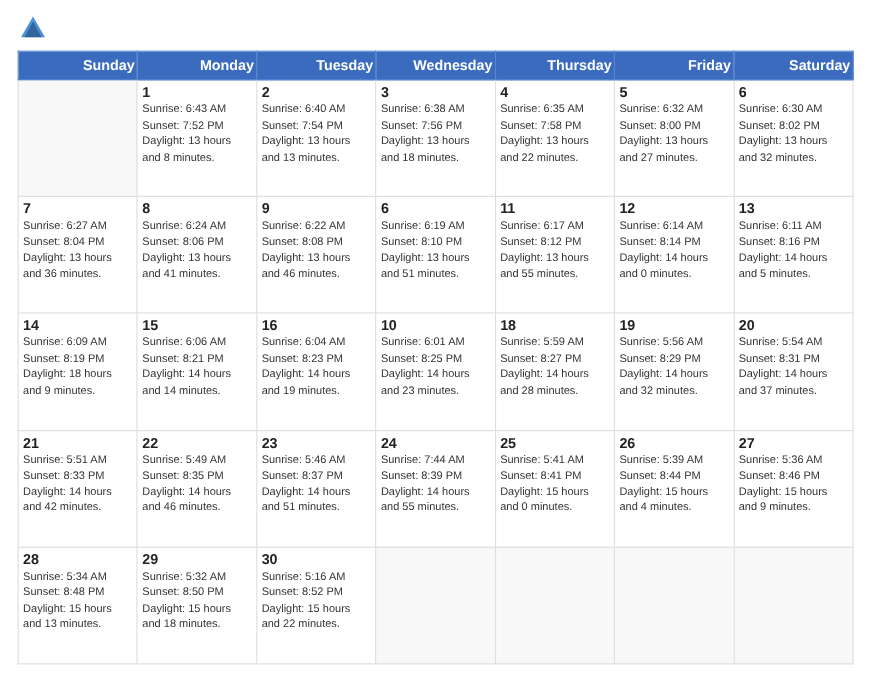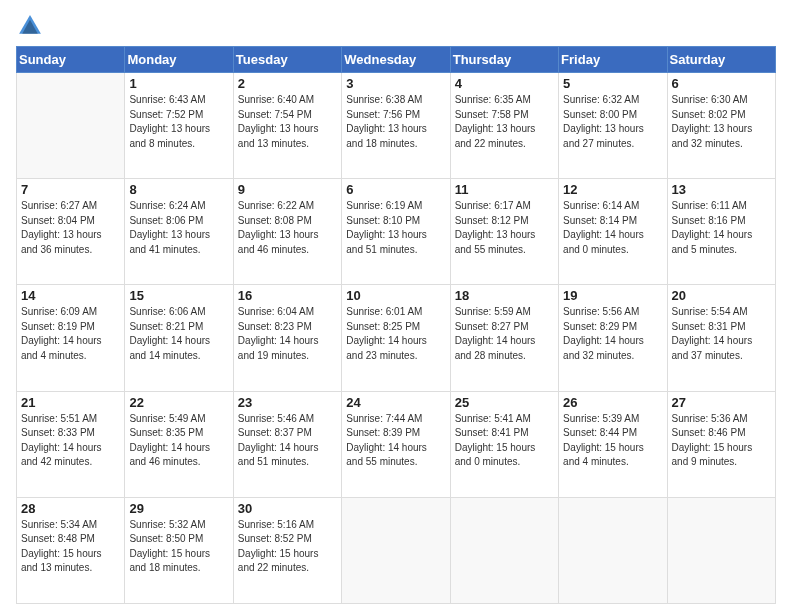--- a/index.html
+++ b/index.html
@@ -58,21 +58,21 @@
     .calendar {
       flex: 1;
       border: 1px solid #ccc;
       border-collapse: collapse;
       width: 100%;
       table-layout: fixed;
     }
     .calendar th {
       background: #3a6bbf;
       color: #fff;
-      text-align: left;
+      text-align: right;
       padding: 5px 2px;
       font-size: 13px;
       border: 1px solid #5588cc;
       font-weight: bold;
     }
     .calendar td {
       vertical-align: top;
       border: 1px solid #ddd;
       padding: 3px 4px;
       font-size: 9.5px;
@@ -240,21 +240,21 @@
           <span>Daylight: 14 hours and 5 minutes.</span>
         </div>
       </td>
         </tr>
         <tr>
           <td>
         <span class="day-num">14</span>
         <div class="day-info">
           <span>Sunrise: 6:09 AM</span><br>
           <span>Sunset: 8:19 PM</span><br>
-          <span>Daylight: 14 hours and 4 minutes.</span>
+          <span>Daylight: 18 hours and 9 minutes.</span>
         </div>
       </td>
           <td>
         <span class="day-num">15</span>
         <div class="day-info">
           <span>Sunrise: 6:06 AM</span><br>
           <span>Sunset: 8:21 PM</span><br>
           <span>Daylight: 14 hours and 14 minutes.</span>
         </div>
       </td>

